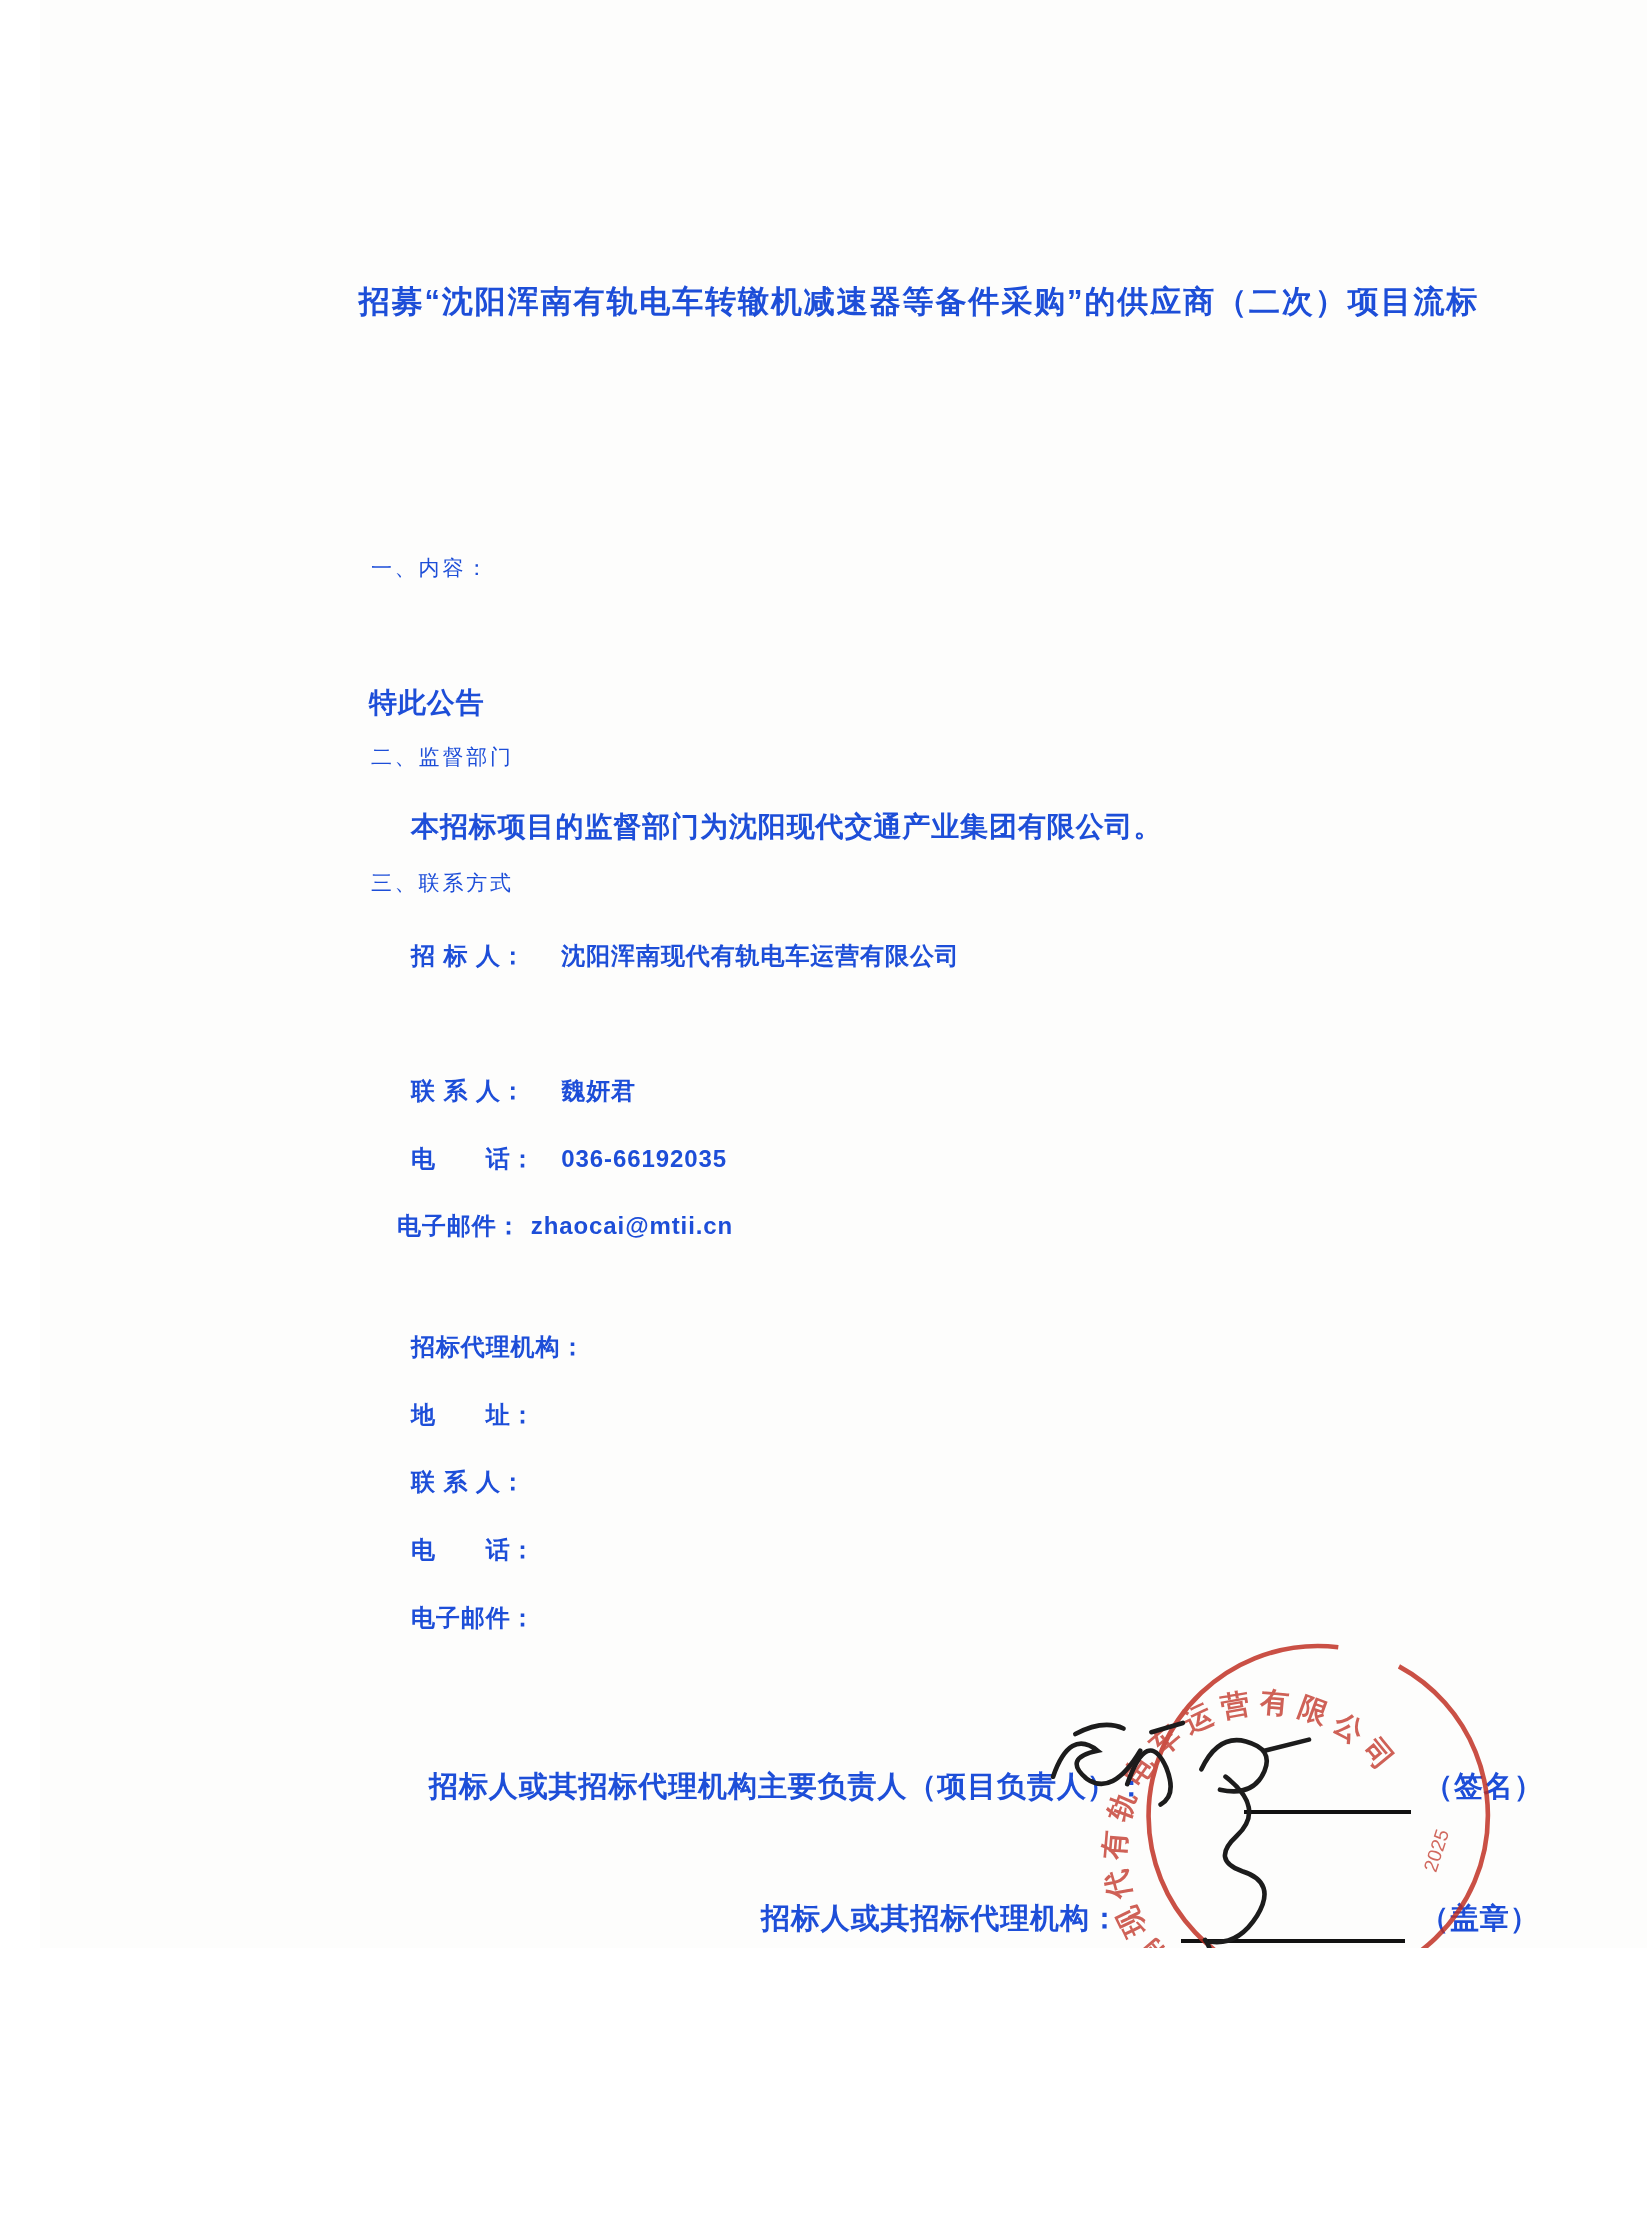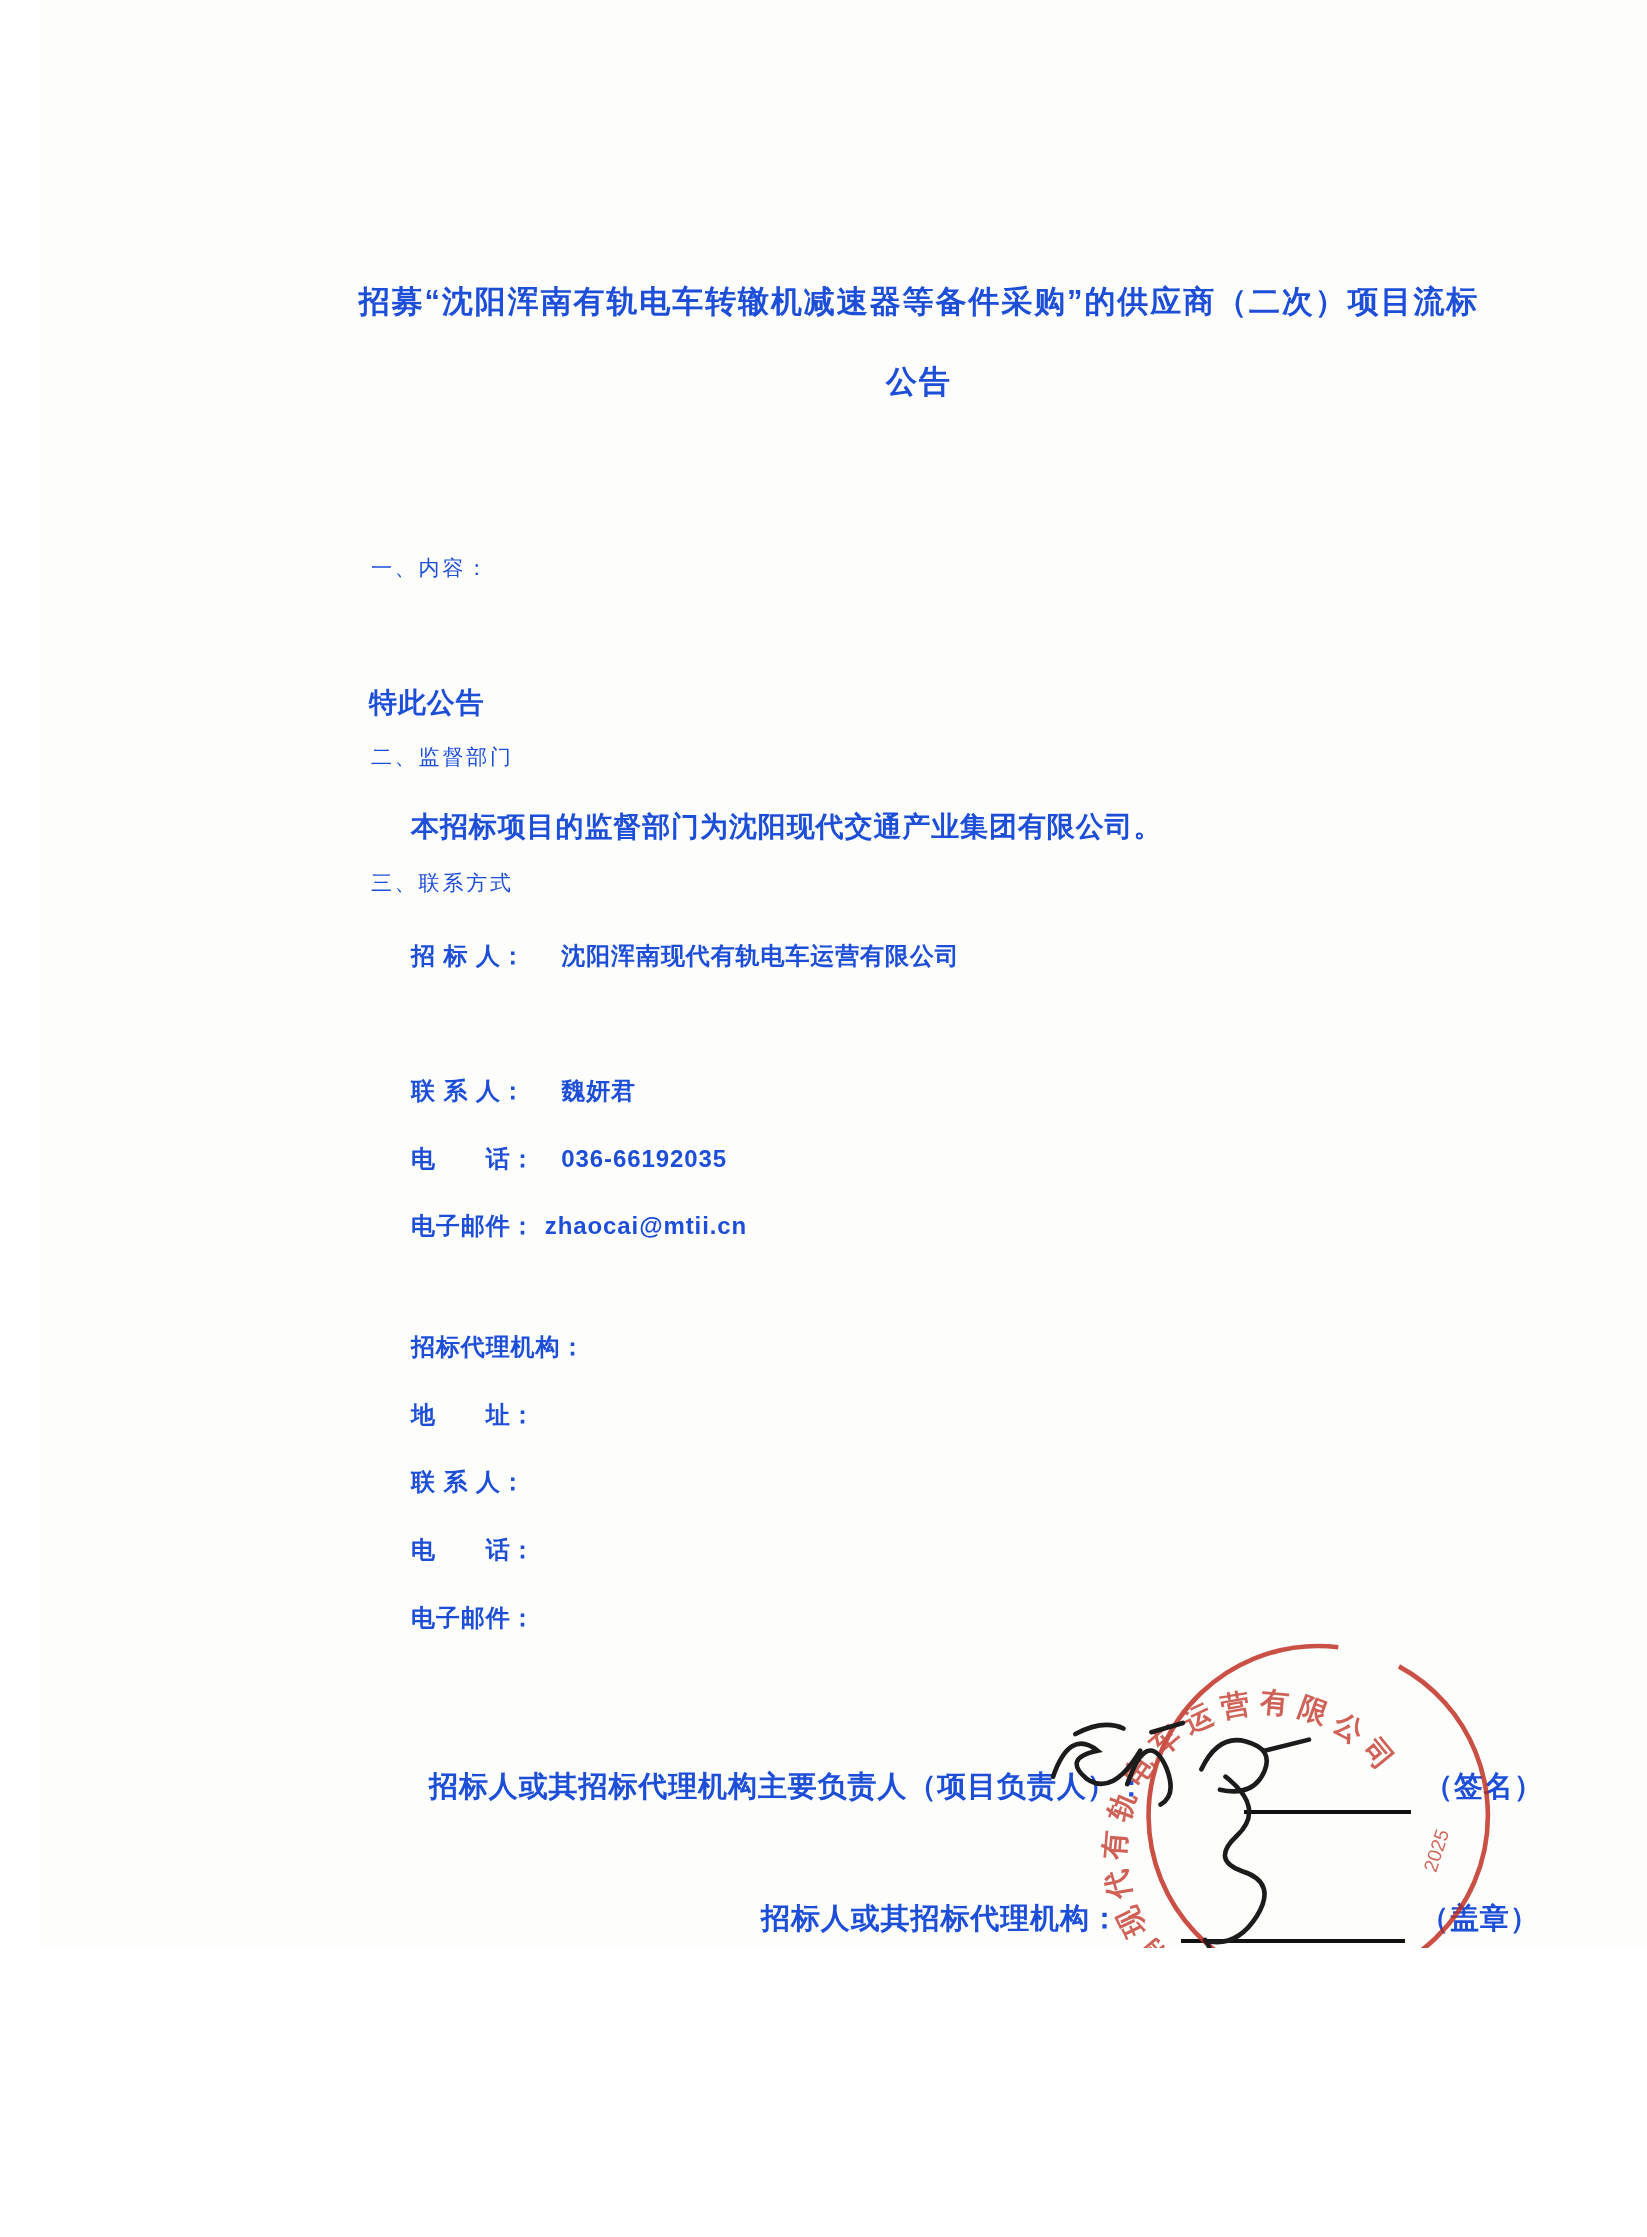--- a/index.html
+++ b/index.html
@@ -25,40 +25,39 @@
   .sig{font-size:29px;font-weight:bold;letter-spacing:0.9px;}
   .uline{position:absolute;background:#111;}
   .stamp-svg{position:absolute;left:946px;top:1595px;}
 </style>
 </head>
 <body>
 
 <div class="page">
 
   <div class="abs center-band title" style="top:281px;">招募“沈阳浑南有轨电车转辙机减速器等备件采购”的供应商（二次）项目流标</div>
-  <div class="abs center-band title" style="top:361px;">公告</div>
 
   <div class="abs h1" style="left:331px;top:554px;">一、内容：</div>
   <div class="abs body-t" style="left:329px;top:684px;">特此公告</div>
 
   <div class="abs h1" style="left:331px;top:743px;">二、监督部门</div>
   <div class="abs body-t" style="left:371px;top:808px;text-align:right;">本招标项目的监督部门为沈阳现代交通产业集团有限公司。</div>
 
   <div class="abs h1" style="left:331px;top:869px;">三、联系方式</div>
 
   <div class="abs row" style="left:371px;top:940px;">
     <span class="lbl lw">招 标 人：</span><span class="val">沈阳浑南现代有轨电车运营有限公司</span>
   </div>
   <div class="abs row" style="left:371px;top:1075px;">
     <span class="lbl lw">联 系 人：</span><span class="val">魏妍君</span>
   </div>
   <div class="abs row" style="left:371px;top:1143px;">
     <span class="lbl lw">电　　话：</span><span class="val">036-66192035</span>
   </div>
-  <div class="abs row" style="left:371px;top:1210px;">
+  <div class="abs row" style="left:357px;top:1210px;">
     <span class="lbl">电子邮件：</span><span class="val">zhaocai@mtii.cn</span>
   </div>
 
   <div class="abs row" style="left:371px;top:1331px;">
     <span class="lbl">招标代理机构：</span><span class="val"></span>
   </div>
   <div class="abs row" style="left:371px;top:1399px;">
     <span class="lbl lw">地　　址：</span><span class="val"></span>
   </div>
   <div class="abs row" style="left:371px;top:1466px;">

